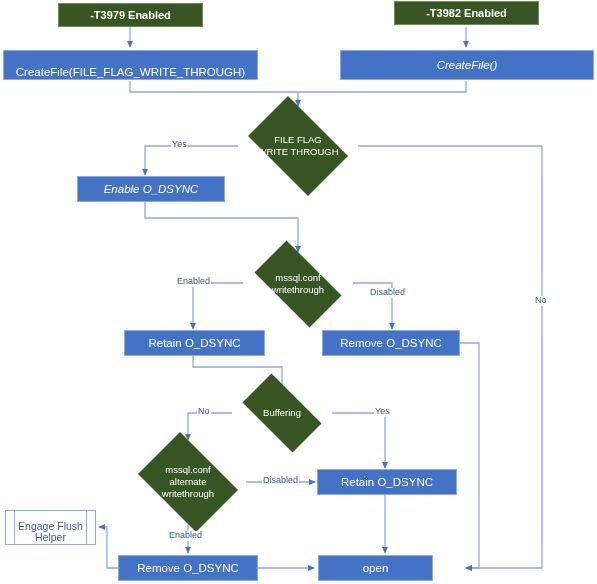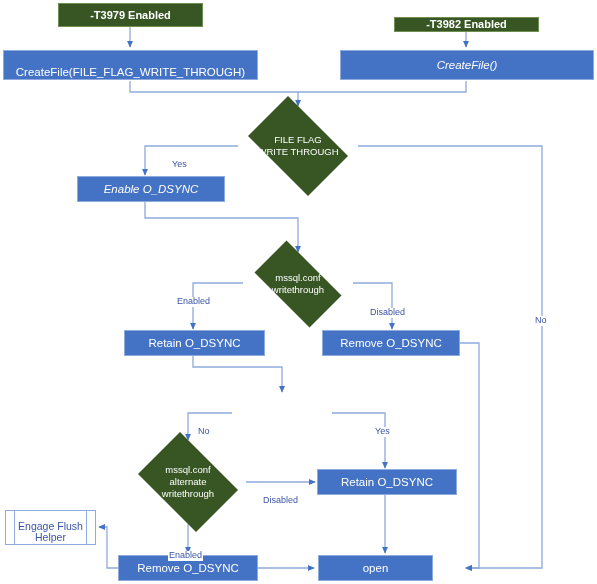--- a/index.html
+++ b/index.html
@@ -92,21 +92,20 @@
   }
   .edge-label {
     position: absolute;
     background: #ffffff;
     color: #3a56a5;
     font-size: 9px;
     padding: 0 1px;
     white-space: nowrap;
     line-height: 1.1;
     z-index: 3;
-    margin-top: 20px;
   }
 </style>
 </head>
 <body>
 
 <div id="canvas">
 
   <svg class="edges" viewBox="0 0 597 584">
     <defs>
       <marker id="ah" markerWidth="8" markerHeight="8" refX="6.2" refY="3" orient="auto" markerUnits="userSpaceOnUse">
@@ -149,21 +148,21 @@
       <path d="M258,568 L314,568" marker-end="url(#ah)"></path>
 
       <path d="M385,495 L385,553" marker-end="url(#ah)"></path>
     </g>
   </svg>
 
   <div class="node node-green" style="left:58px; top:3px; width:145px; height:24px;">
     <span>-T3979 Enabled</span>
   </div>
 
-  <div class="node node-green" style="left:394px; top:17px; width:145px; height:15px;align-items:center;">
+  <div class="node node-green" style="left:394px; top:1px; width:145px; height:24px;align-items:center;">
     <span>-T3982 Enabled</span>
   </div>
 
   <div class="node node-blue" style="left:3px; top:50px; width:255px; height:30px;align-items:flex-end;">
     <span>CreateFile(FILE_FLAG_WRITE_THROUGH)</span>
   </div>
 
   <div class="node node-blue" style="left:340px; top:50px; width:254px; height:30px;font-style:italic;">
     <span>CreateFile()</span>
   </div>
@@ -193,20 +192,26 @@
   </div>
 
   <div class="node node-blue" style="left:124px; top:330px; width:141px; height:26px;">
     <span>Retain O_DSYNC</span>
   </div>
 
   <div class="node node-blue" style="left:322px; top:330px; width:138px; height:26px;">
     <span>Remove O_DSYNC</span>
   </div>
 
+  <div class="diamond" style="left:232px; top:384px; width:100px; height:58px;">
+    <div class="shape"></div>
+    <div class="dlabel">
+      <div>Buffering</div>
+    </div>
+  </div>
 
   <div class="diamond" style="left:130px; top:440px; width:116px; height:84px;">
     <div class="shape"></div>
     <div class="dlabel">
       <div>
         <div>mssql.conf</div>
         <div>alternate</div>
         <div>writethrough</div>
       </div>
     </div>

